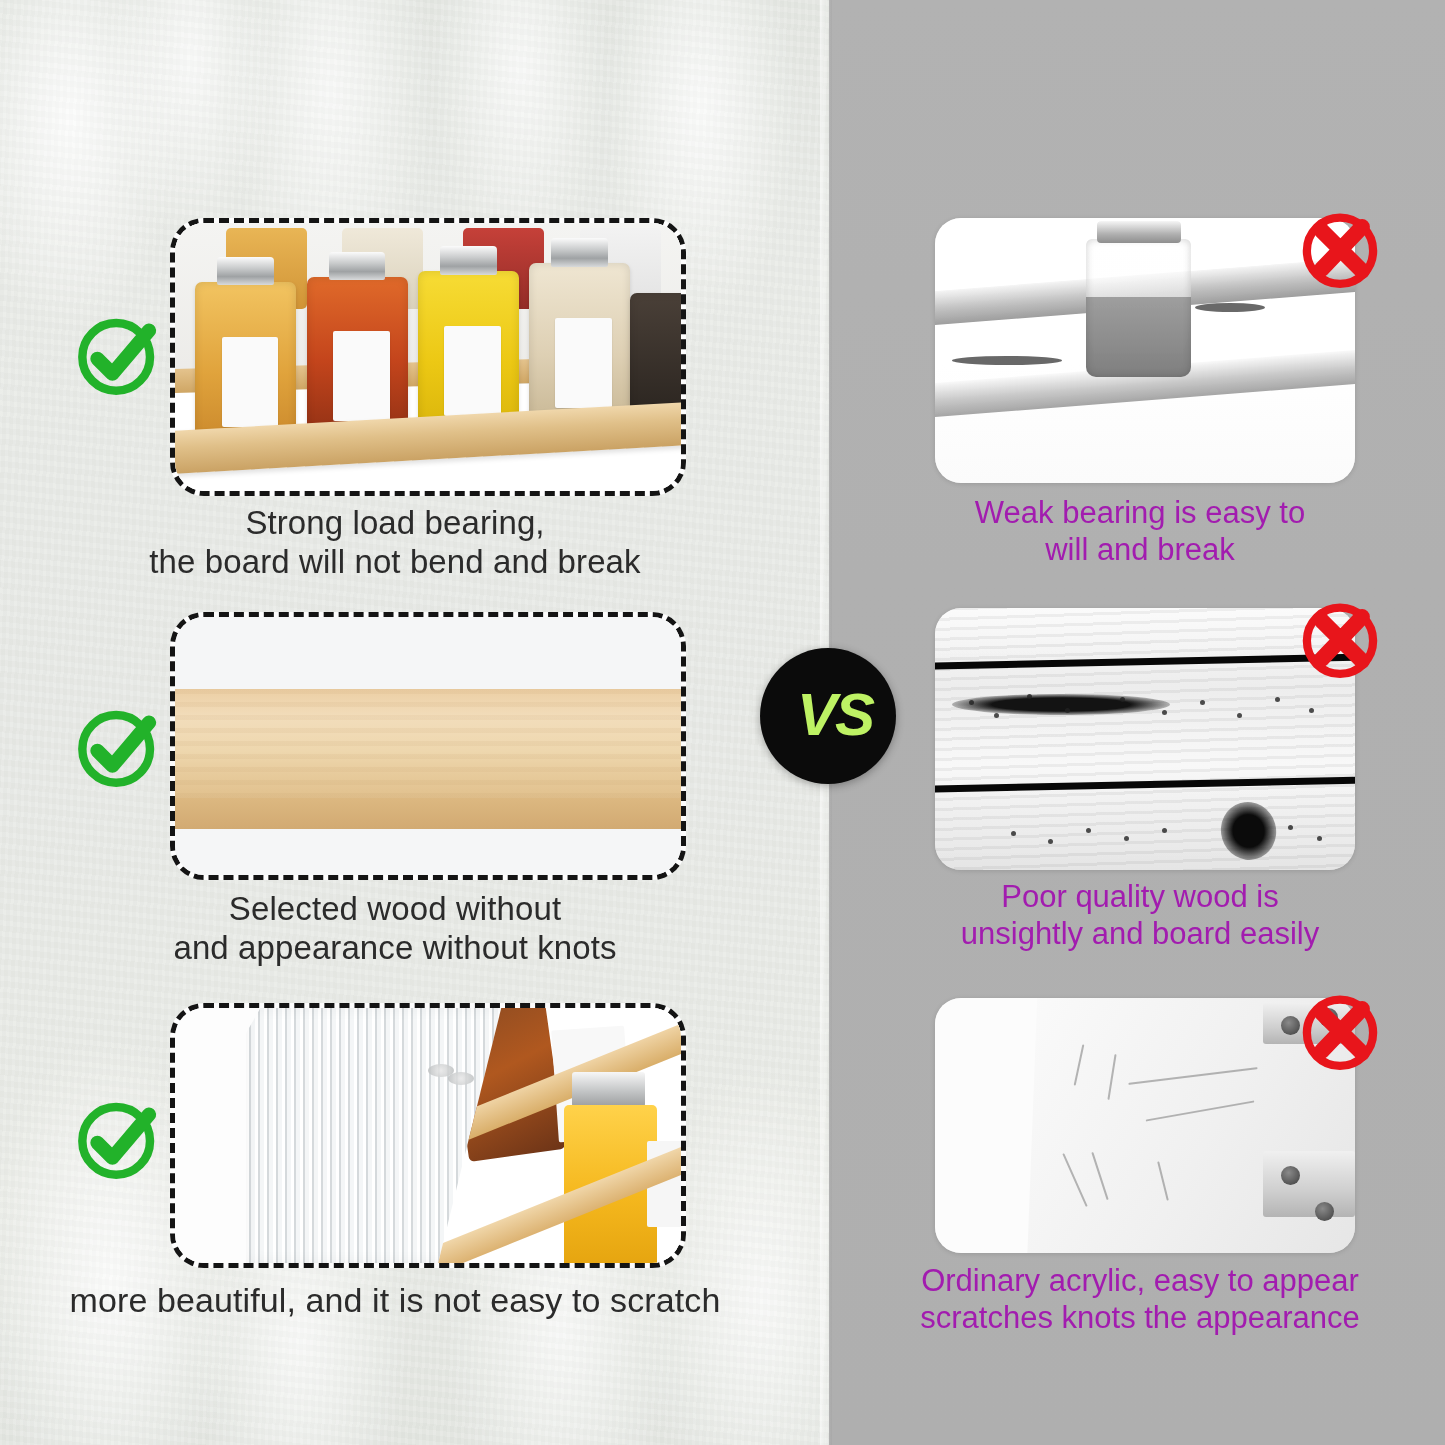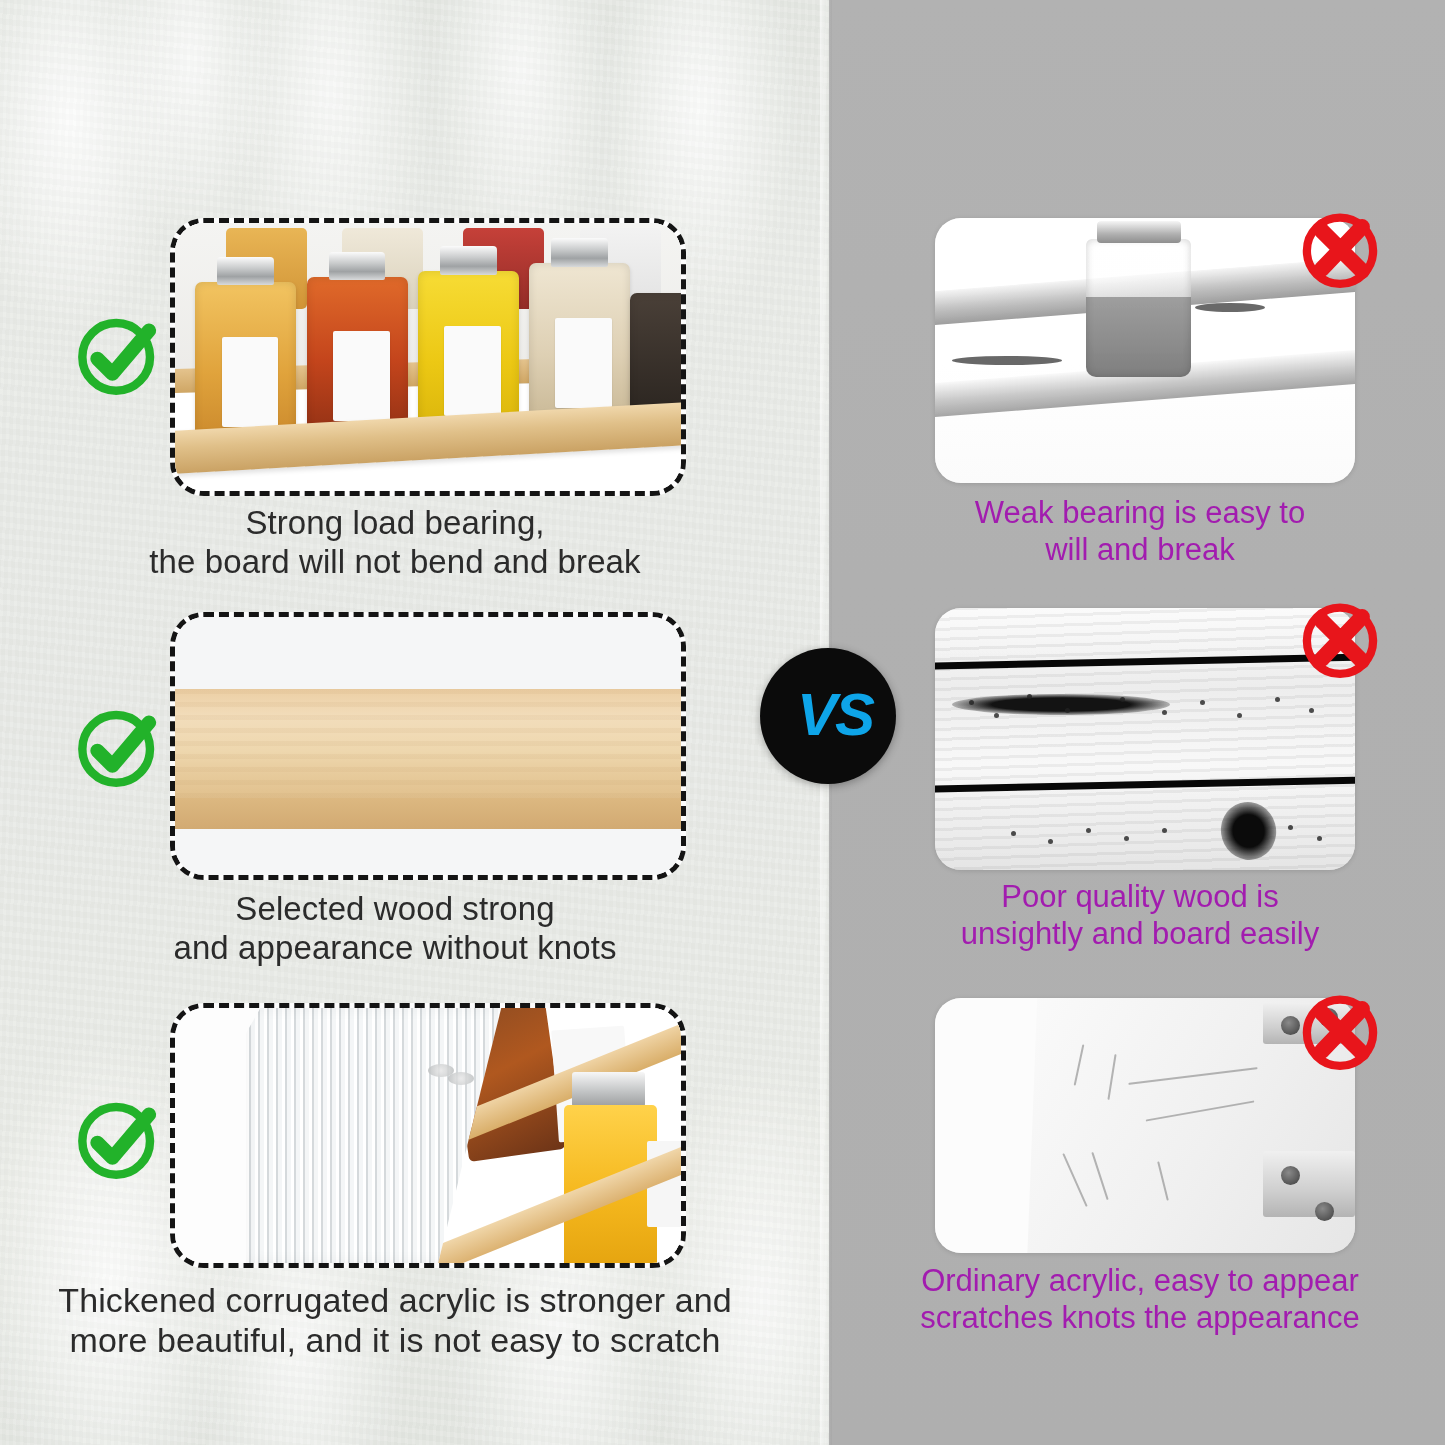--- a/index.html
+++ b/index.html
@@ -79,21 +79,21 @@
   }
 
   
   .vs-badge {
     position:absolute; left:760px; top:648px; width:136px; height:136px;
     border-radius:50%; background:#0b0b0b; z-index:20;
     display:flex; align-items:center; justify-content:center;
     box-shadow:0 2px 8px rgba(0,0,0,.3);
   }
   .vs-badge span {
-    color:#0ea5e9; font-size:60px; font-weight:bold; font-style:italic;
+    color:#bef264; font-size:60px; font-weight:bold; font-style:italic;
     letter-spacing:-2px; transform:translateY(-2px);margin-left:14px;
   }
 
   
 
   
   .ph-jars { position:absolute; inset:0; background:#fff; }
   .ph-jars .backboard {
     position:absolute; left:0; top:0; width:100%; height:60%;
     background:linear-gradient(180deg,#f4f4f2,#ecebe8);
@@ -341,21 +341,21 @@
       <path d="M27 54 L43 70 L82 24" fill="none" stroke="#22b22a" stroke-width="15" stroke-linecap="round" stroke-linejoin="round"></path>
     </svg>
   </div>
   <div class="panel" style="top:612px; height:268px;">
     <div class="ph-board">
       <div class="plank"></div>
       <div class="edge"></div>
     </div>
   </div>
   <div class="l-caption" style="top:890px;">
-    <div>Selected wood strong</div>
+    <div>Selected wood without</div>
     <div>and appearance without knots</div>
   </div>
 
   <div class="check-icon" style="left:72px; top:1092px;">
     <svg viewBox="0 0 100 100" width="94" height="94">
       <circle cx="47" cy="52" r="36" fill="none" stroke="#22b22a" stroke-width="9"></circle>
       <path d="M27 54 L43 70 L82 24" fill="none" stroke="#22b22a" stroke-width="15" stroke-linecap="round" stroke-linejoin="round"></path>
     </svg>
   </div>
   <div class="panel" style="top:1003px; height:265px;">
@@ -370,21 +370,20 @@
         <div class="lblA"></div>
         <div class="shelf2"></div>
         <div class="lidB"></div>
         <div class="jarB"></div>
         <div class="lblB"></div>
         <div class="shelf3"></div>
       </div>
     </div>
   </div>
   <div class="l-caption" style="top:1280px; font-size:34px;">
-    <div>Thickened corrugated acrylic is stronger and</div>
     <div>more beautiful, and it is not easy to scratch</div>
   </div>
 
   <div class="vs-badge">
     <span>VS</span>
   </div>
 
   <div class="r-photo" style="top:218px; height:265px;">
     <div class="ph-bend">
       <div class="wall"></div>

